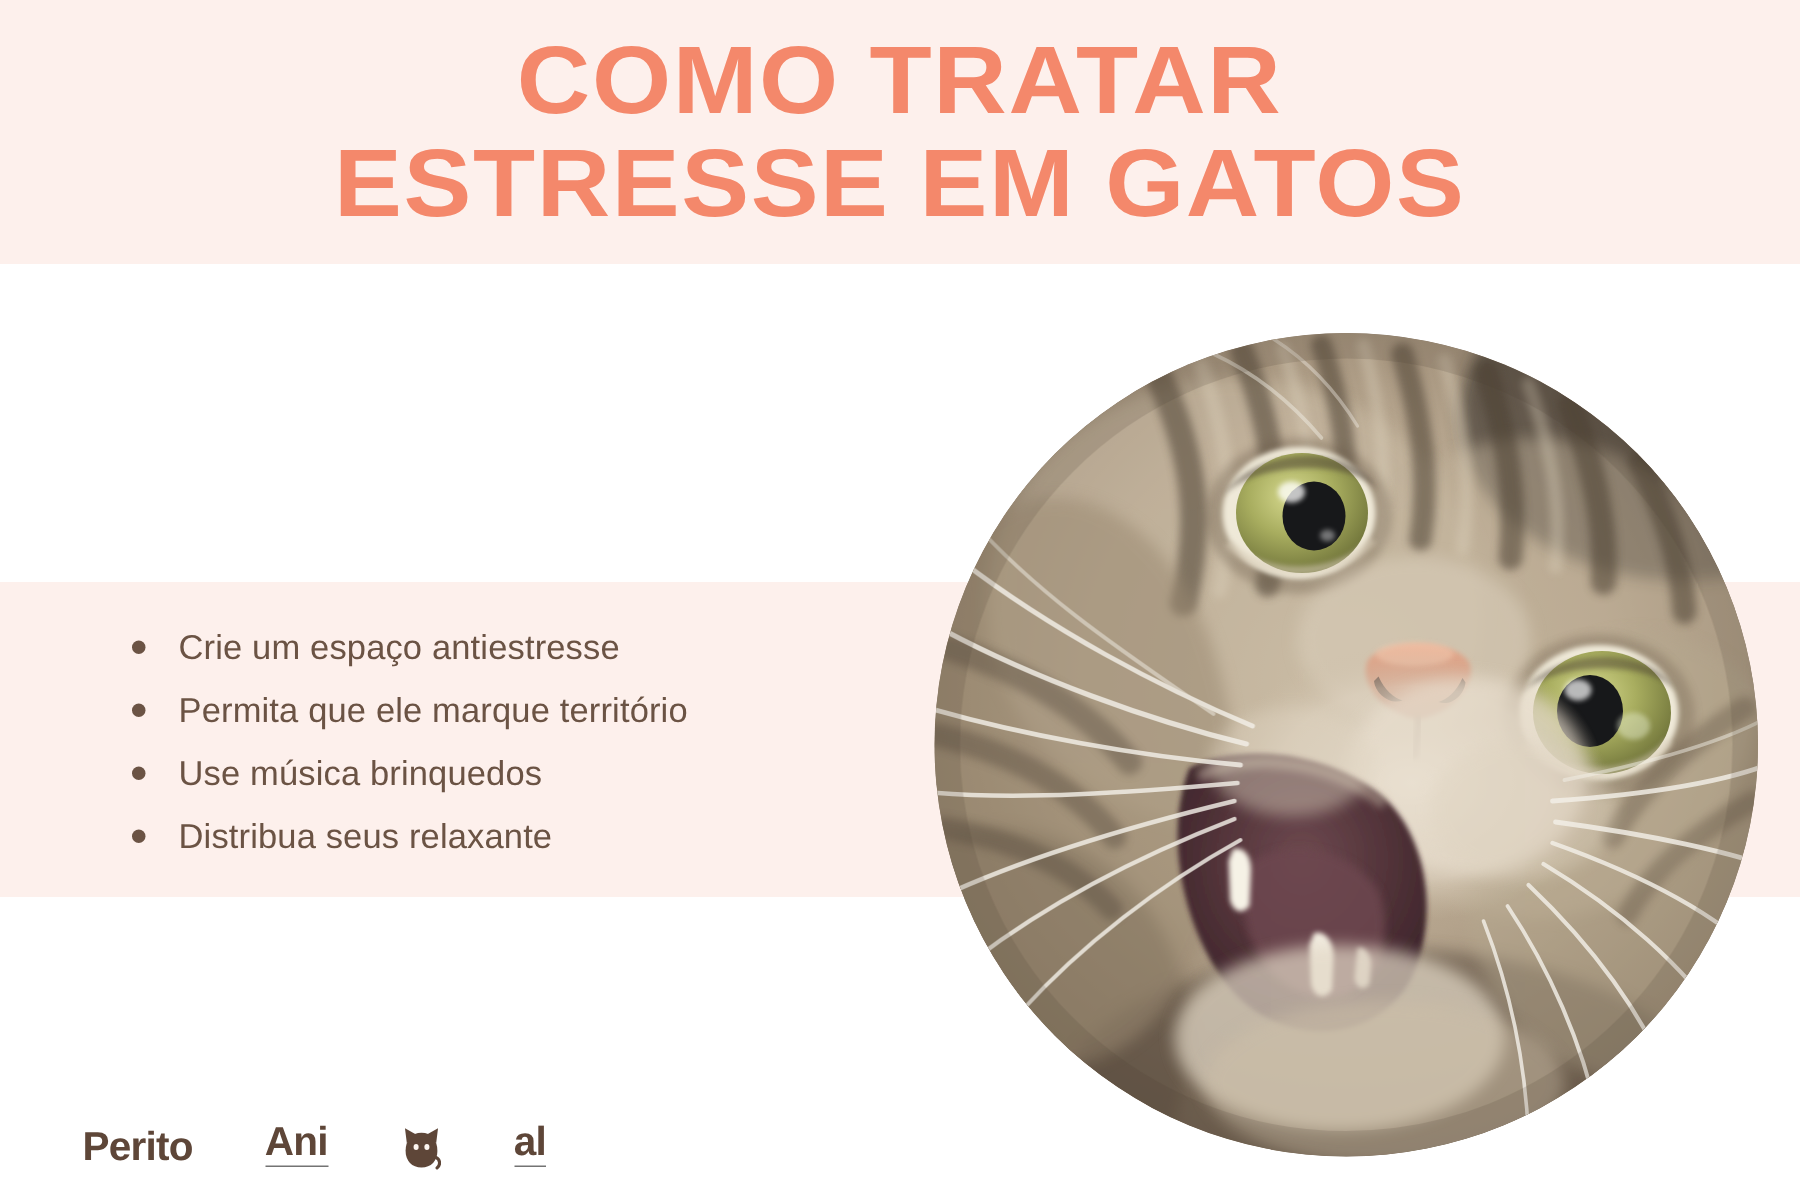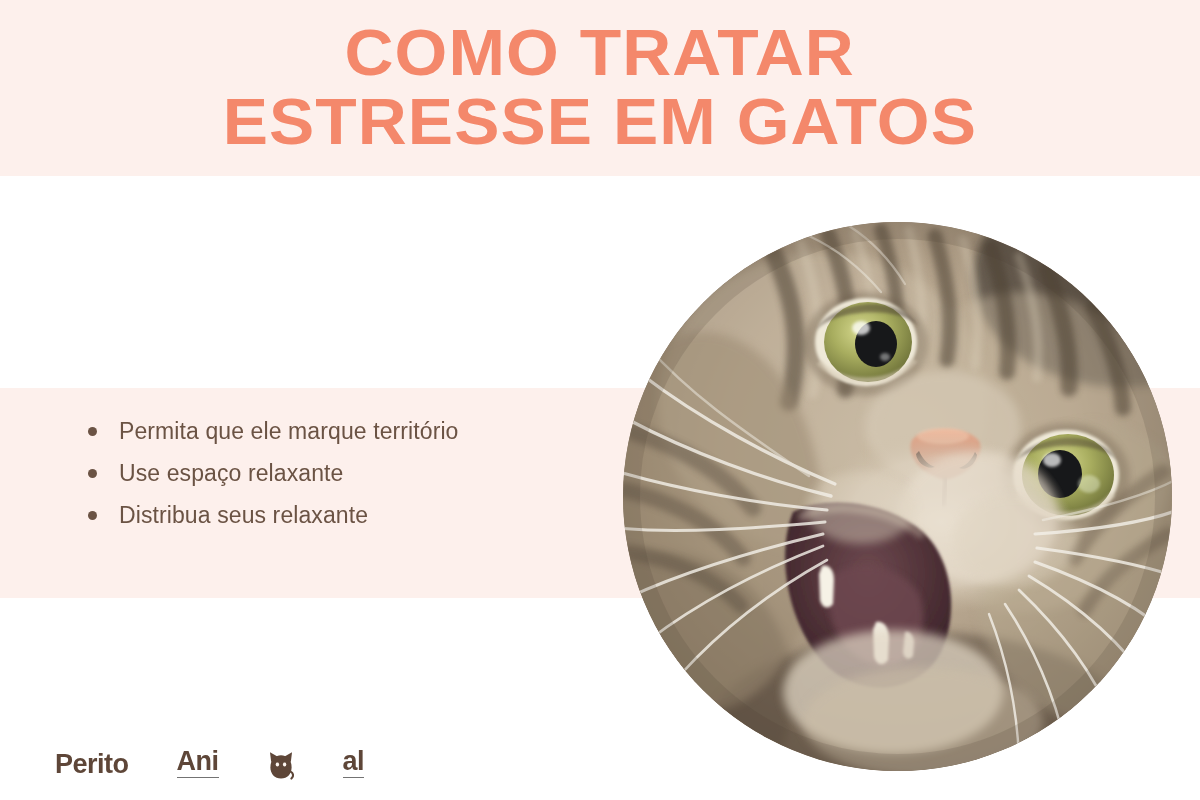--- a/index.html
+++ b/index.html
@@ -175,25 +175,29 @@
     <div class="title-line title-line-1">COMO TRATAR</div>
     <div class="title-line title-line-2">ESTRESSE EM GATOS</div>
   </div>
 
   <div class="white-gap"></div>
 
   <div class="list-band">
     <ul class="tips-list">
       <li class="tip-item">
         <span class="tip-bullet"></span>
+        <span class="tip-text">Crie um espaço antiestresse</span>
+      </li>
+      <li class="tip-item">
+        <span class="tip-bullet"></span>
         <span class="tip-text">Permita que ele marque território</span>
       </li>
       <li class="tip-item">
         <span class="tip-bullet"></span>
-        <span class="tip-text">Use espaço relaxante</span>
+        <span class="tip-text">Use música brinquedos</span>
       </li>
       <li class="tip-item">
         <span class="tip-bullet"></span>
         <span class="tip-text">Distribua seus relaxante</span>
       </li>
     </ul>
   </div>
 
   <div class="bottom-area"></div>
 

